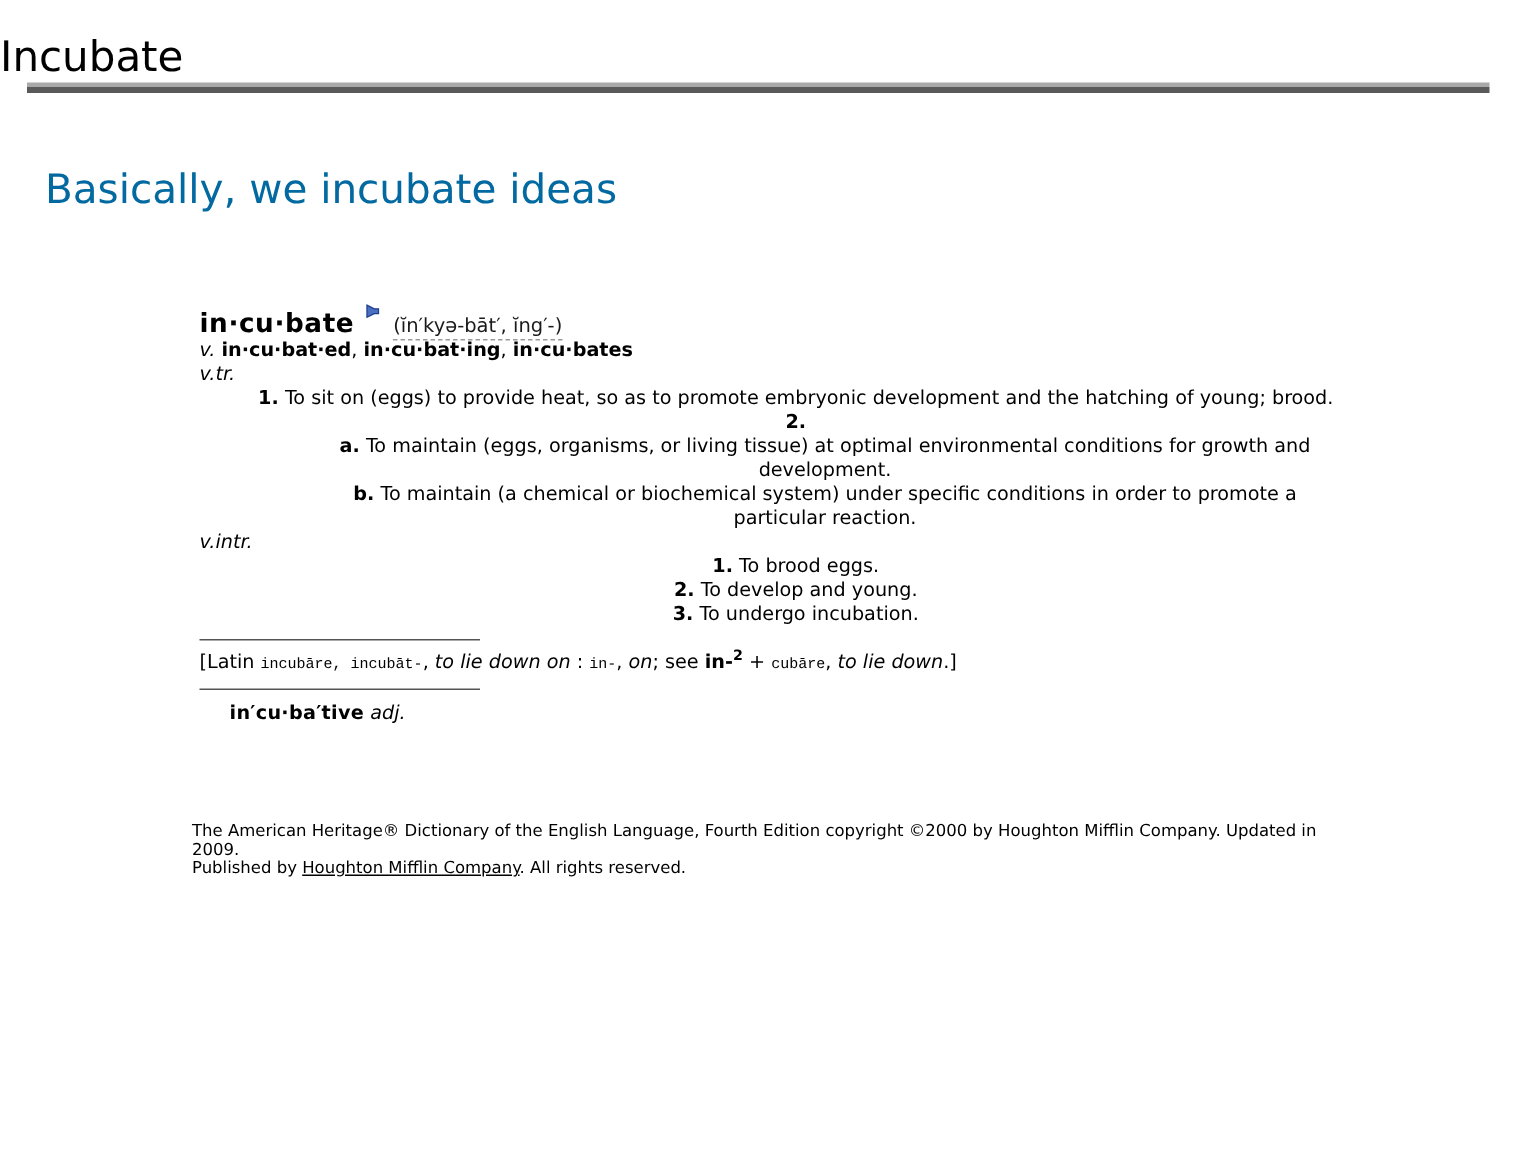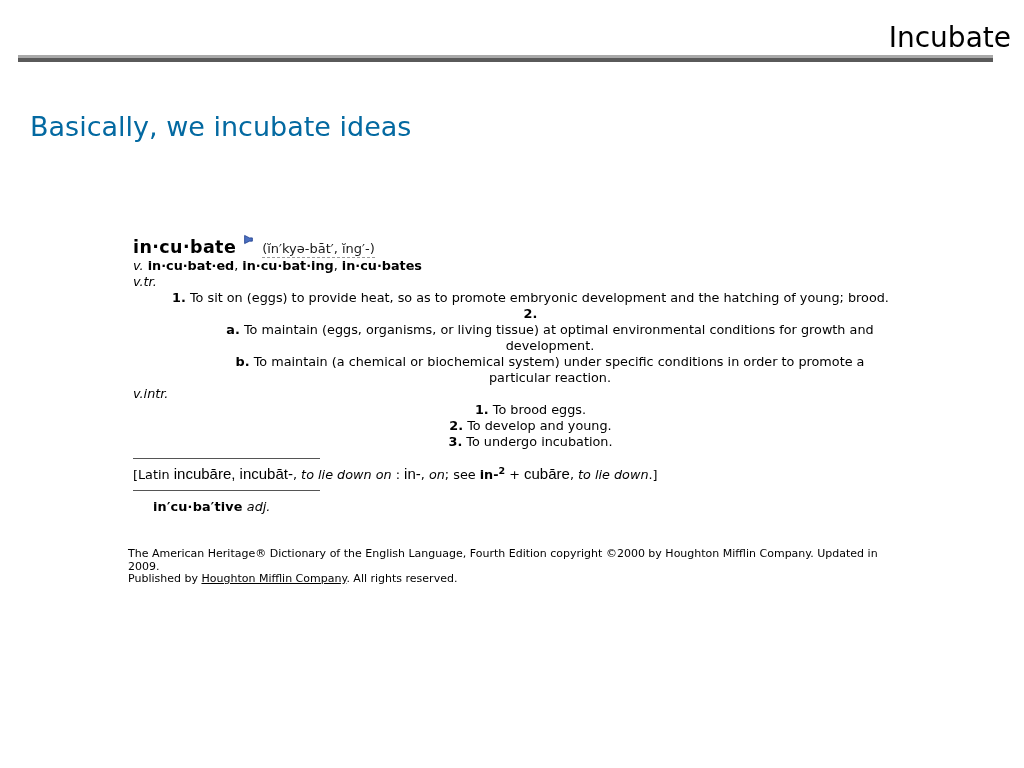--- a/index.html
+++ b/index.html
@@ -2,53 +2,53 @@
 <html><head>
 <meta charset="utf-8">
 <style>
   html,body { margin:0; padding:0; }
   body {
     width:1024px; height:768px; background:#ffffff; position:relative;
     font-family:"DejaVu Sans", sans-serif; color:#000;
     overflow:hidden;
   }
   .slide-title {
-    position:absolute; top:22px; left:0; width:1011px; text-align:right;
+    position:absolute; top:22px; left:0; width:1011px; text-align:left;
     font-size:28px; line-height:32px; color:#000; font-weight:400;
   }
   .title-rule {
     position:absolute; top:55px; left:18px; width:975px; height:7px;
     background:linear-gradient(#a9a9a9 46%, #5a5a5a 46%);
   }
   .subtitle {
     position:absolute; top:110px; left:30px;
     font-size:27px; line-height:34px; color:#0369a1; font-weight:400;
   }
   .entry {
     position:absolute; left:133px; top:201px; width:756px;
-    font-size:12.8px; line-height:16px;margin-top:32px;
+    font-size:12.8px; line-height:16px;
   }
   .hw-line { height:25px; white-space:nowrap; }
   .hw { font-size:17.5px; font-weight:bold; letter-spacing:.4px; }
   .speaker { display:inline-block; margin:0 6px 0 7px; vertical-align:7px; cursor:pointer; }
   .pron {
     font-size:13px; color:#1a1a1a;
     border-bottom:1px dashed #999; padding-bottom:1px; cursor:pointer;
   }
   .forms b { font-weight:bold; }
   .pos { font-style:italic; }
   .def-l1 { padding-left:39px;text-align:center; }
   .def-l2 { padding-left:39px; }
   .num { font-weight:bold; }
   .example { font-style:italic; color:#3a6f94; }
   .etyrule { width:187px; height:1px; background:#555; }
   .rule-top { margin:8px 0 5px 0; }
   .rule-bottom { margin:5px 0 7px 0; }
   .etym { line-height:20px; }
-  .mono { font-family:Liberation Sans, sans-serif; font-size:15px; }
+  .mono { font-family:Liberation Mono, monospace; font-size:10px; }
   .ital { font-style:italic; }
   .bold { font-weight:bold; }
   sup.ref2 { font-size:9.5px; font-weight:bold; vertical-align:super; line-height:0; }
   .derived { padding-left:20px; margin-top:6px; line-height:18px; }
   .derived b { letter-spacing:.2px; }
   .footer {
     position:absolute; left:128px; top:548px; width:780px;
     font-size:11px; line-height:12.5px; color:#000;
   }
   .footer-link { text-decoration:underline; cursor:pointer;margin-top:33px; }

